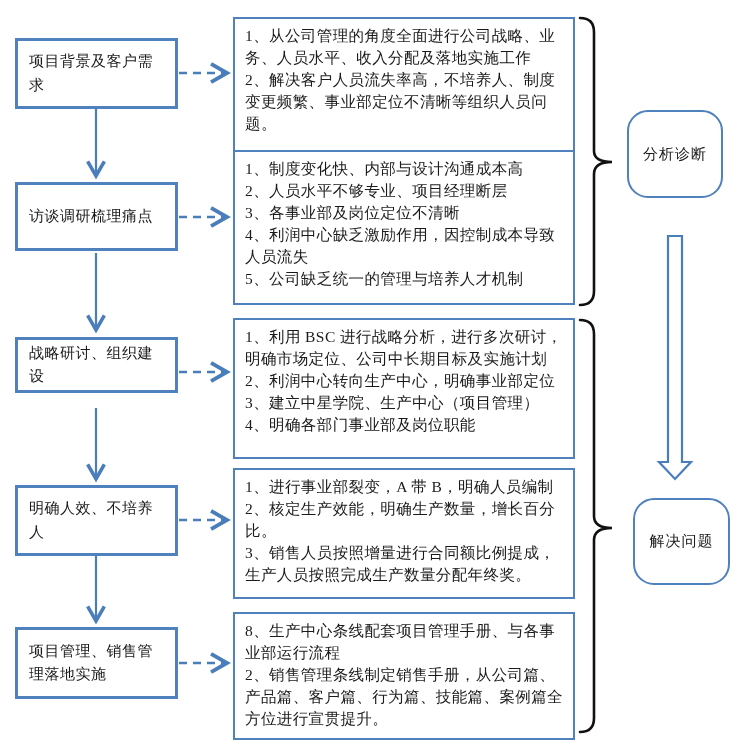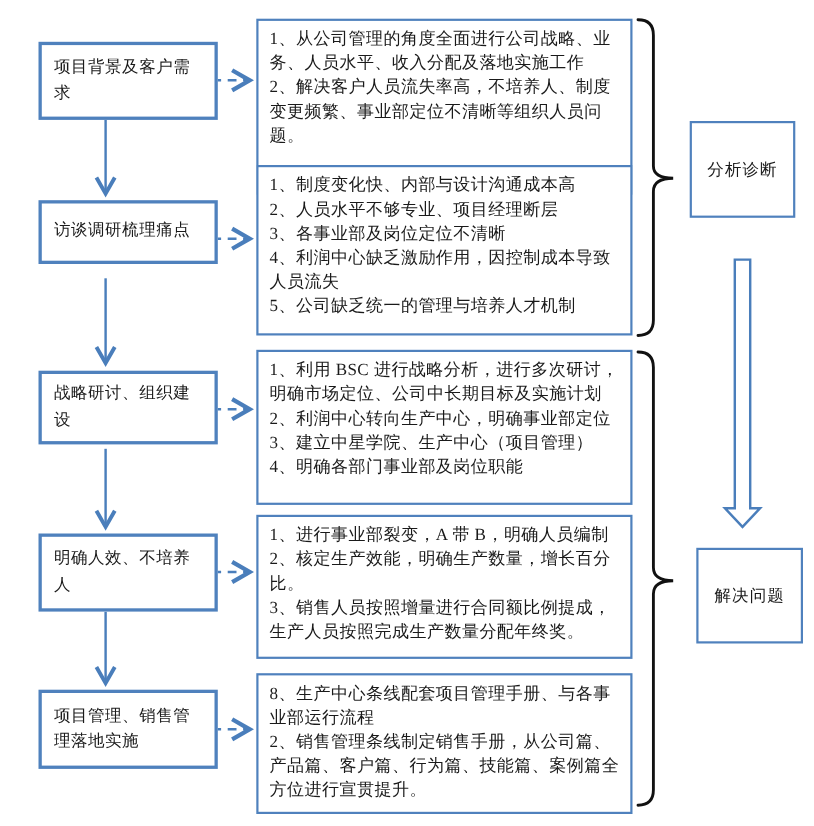--- a/index.html
+++ b/index.html
@@ -5,36 +5,36 @@
   html,body{margin:0;padding:0;background:#ffffff;}
   body{width:740px;height:751px;position:relative;overflow:hidden;
        font-family:"Liberation Serif","DejaVu Serif",serif;color:#1a1a1a;}
   #stage{position:absolute;left:0;top:0;width:740px;height:751px;}
   svg.connectors{position:absolute;left:0;top:0;width:740px;height:751px;}
 
   .flow-box{
     position:absolute;left:15px;width:163px;box-sizing:border-box;
     border:3px solid #4f81bd;background:#ffffff;
     display:flex;align-items:center;
-    padding:4px 11px;font-size:15px;line-height:1.55;letter-spacing:0.5px;margin-left:20px;
+    padding:4px 11px;font-size:15px;line-height:1.55;letter-spacing:0.5px;
   }
   .detail-box{
     position:absolute;left:233px;width:342px;box-sizing:border-box;
     border:2px solid #4f81bd;background:#ffffff;
     padding:6px 9px 4px 10px;font-size:15.5px;line-height:22px;
     letter-spacing:0.4px;white-space:pre-line;
   }
   .phase-box{
     position:absolute;box-sizing:border-box;
     border:2px solid #4f81bd;background:#ffffff;
     display:flex;align-items:center;justify-content:center;
     font-size:15px;letter-spacing:1px;
   }
-  #phase-1{left:627px;top:110px;width:96px;height:88px;}
-  #phase-2{left:633px;top:498px;width:97px;height:87px;}
+  #phase-1{left:627px;top:110px;width:96px;height:88px;border-radius:21px;}
+  #phase-2{left:633px;top:498px;width:97px;height:87px;border-radius:21px;}
 </style>
 </head>
 <body>
 
 <div id="stage">
 
   <svg class="connectors" viewBox="0 0 740 751">
     <defs>
       <marker id="arrowhead" viewBox="0 0 10 10" refX="8" refY="5" markerWidth="9.5" markerHeight="9.5" orient="auto-start-reverse">
         <path d="M1,1 L8,5 L1,9" fill="none" stroke="#4a7ebb" stroke-width="1.7"></path>
@@ -55,24 +55,24 @@
     <path d="M 580,18 Q 594,18 594,32 L 594,151 Q 594,162 612,162 Q 594,162 594,174 L 594,291 Q 594,305 580,305" fill="none" stroke="#111111" stroke-width="2.6" stroke-linecap="round"></path>
 
     <path d="M 580,320 Q 594,320 594,334 L 594,516 Q 594,528 612,528 Q 594,528 594,540 L 594,718 Q 594,732 580,732" fill="none" stroke="#111111" stroke-width="2.6" stroke-linecap="round"></path>
 
     <path d="M 668,236 L 668,462 L 659,462 L 675,479 L 691,462 L 682,462 L 682,236 Z" fill="#ffffff" stroke="#4a7ebb" stroke-width="2.2" stroke-linejoin="miter"></path>
   </svg>
 
   <div class="flow-box" style="top:38px;height:71px">
     <span>项目背景及客户需求</span>
   </div>
-  <div class="flow-box" style="top:182px;height:58px">
+  <div class="flow-box" style="top:182px;height:69px">
     <span>访谈调研梳理痛点</span>
   </div>
-  <div class="flow-box" style="top:337px;height:67px">
+  <div class="flow-box" style="top:337px;height:56px">
     <span>战略研讨、组织建设</span>
   </div>
   <div class="flow-box" style="top:485px;height:71px">
     <span>明确人效、不培养人</span>
   </div>
   <div class="flow-box" style="top:627px;height:72px">
     <span>项目管理、销售管理落地实施</span>
   </div>
 
   <div class="detail-box" style="top:17px;height:160px">1、从公司管理的角度全面进行公司战略、业务、人员水平、收入分配及落地实施工作

